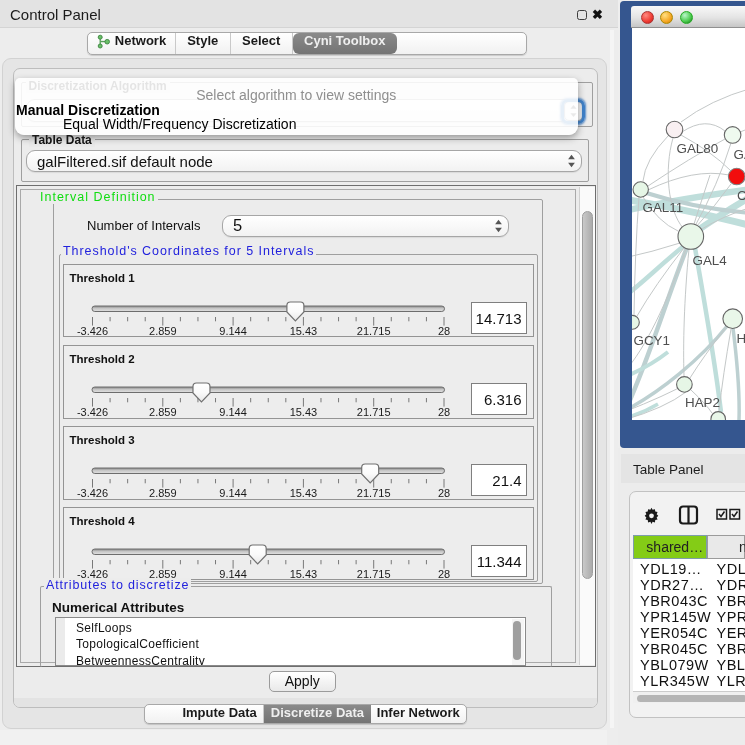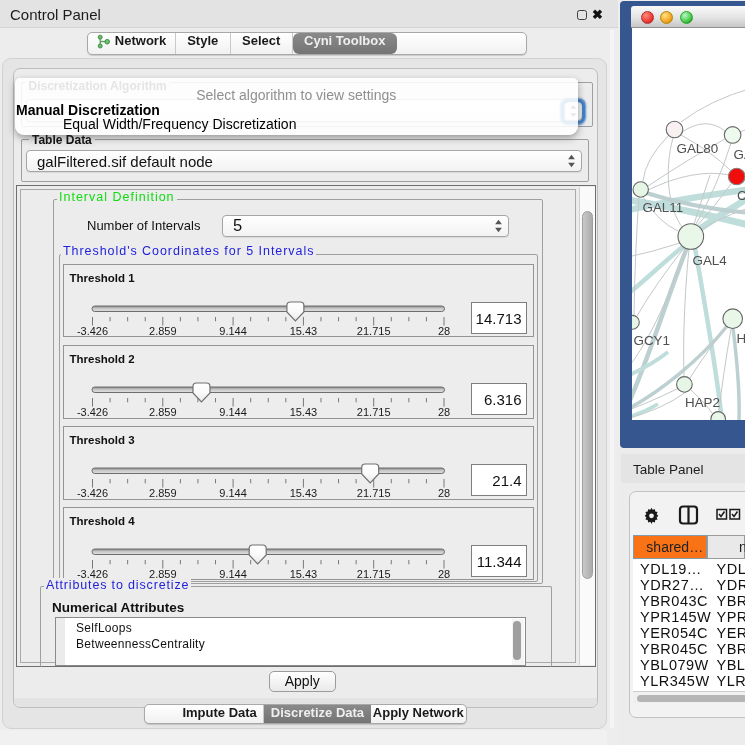--- a/index.html
+++ b/index.html
@@ -27,21 +27,21 @@
 
 
 #mainpanel { position:absolute; left:12.5px; top:68px; width:585px; height:640px;
   background:#ececec; border:1px solid #bdbdbd; border-radius:7px; }
 #mainband { position:absolute; left:13.5px; top:697.5px; width:583px; height:9px; background:#e3e3e3; border-radius:0 0 6px 6px; }
 
 .gbox { position:absolute; border:1px solid #9f9f9f; border-radius:2px; }
 .glab { position:absolute; font-size:12px; background:transparent; }
 
 .combo { position:absolute; background:linear-gradient(#ffffff,#f2f2f2); border:1px solid #a6a6a6;
-  border-radius:4px; font-size:15px; color:#111; display:flex; align-items:center;
+  border-radius:9px; font-size:15px; color:#111; display:flex; align-items:center;
   box-shadow:0 1px 1px rgba(0,0,0,0.08); }
 .combo .tx { padding-left:10px; }
 .arrows { position:absolute; right:5px; top:50%; transform:translateY(-50%); width:9px; height:14px; }
 
 
 #scrollpane { position:absolute; left:15.5px; top:185px; width:580.5px; height:481.5px;
   border:1px solid #6e6e6e; background:#ececec; }
 #viewport { position:absolute; left:3px; top:2.5px; width:556px; height:474px;
   border:1px solid #a9a9a9; background:#ececec; }
 #vsb { position:absolute; right:0.5px; top:0.5px; width:15.5px; height:478.5px; background:#fafafa;
@@ -86,21 +86,21 @@
 #netcanvas { position:absolute; left:632px; top:28px; width:113px; height:392px; background:#ffffff; }
 
 
 #tpwin { position:absolute; left:618px; top:448px; width:127px; height:297px; background:#ececec; }
 #tpinner { position:absolute; left:628.5px; top:490.5px; width:131px; height:227.5px;
   background:#f2f2f2; border:1px solid #c2c2c2; border-radius:7px; }
 #tptable { position:absolute; left:632.5px; top:559px; width:112.5px; height:133px; background:#ffffff; overflow:hidden; }
 .trow { position:absolute; left:0; width:200px; height:16px; font-size:14.5px; letter-spacing:0.5px; color:#111; }
 .trow .c1 { position:absolute; left:7.5px; top:2.2px; }
 .trow .c2 { position:absolute; left:84px; top:2.2px; }
-#thead1 { position:absolute; left:632.5px; top:534.5px; width:74.5px; height:24.5px; background:#f97316;
+#thead1 { position:absolute; left:632.5px; top:534.5px; width:74.5px; height:24.5px; background:#84cc16;
   border:1px solid #7e9daa; font-size:14px; text-indent:10px; color:#222; text-align:center; line-height:23px; }
 #thead2 { position:absolute; left:707px; top:534.5px; width:38px; height:24.5px; background:#e9e9e9;
   border:1px solid #9b9b9b; font-size:14px; color:#222; padding-left:31px; line-height:23px; }
 #hsb { position:absolute; left:632.5px; top:691px; width:112.5px; height:11.5px; background:#f0f0f0;
   border-top:1px solid #cccccc; }
 #hsb .thumb { position:absolute; left:4px; top:2.5px; width:110px; height:7px; background:#b5b5b5; border-radius:4px; }
 
 #bottomstrip { position:absolute; left:0; top:729.5px; width:607px; height:15.5px;
   background:#f1f1f1; }
 </style></head>
@@ -158,21 +158,21 @@
 
   <div id="scrollpane">
     <div id="viewport"></div>
     <div id="vsb">
         <div class="thumb"></div>
       </div>
   </div>
 
   
   <div class="gbox" style="left:52.6px; top:198.5px; width:490px; height:385.5px;"></div>
-  <div class="glab" style="left:57px; top:189.5px; font-size:12.5px; letter-spacing:1px; color:#10dd10; background:#ececec; padding:0 2px;">Interval Definition</div>
+  <div class="glab" style="left:38px; top:189.5px; font-size:12.5px; letter-spacing:1px; color:#10dd10; background:#ececec; padding:0 2px;">Interval Definition</div>
 
   <div style="position:absolute; left:87px; top:217.5px; font-size:13px; font-weight:normal; color:#111;">Number of Intervals</div>
   <div class="combo" style="left:222px; top:215px; width:287px; height:21.5px;">
       <span class="tx" style="font-size:16.5px;">5</span>
     <svg class="arrows" width="8" height="12" viewBox="0 0 8 12">
         <path d="M 4,0.5 L 7,4.4 L 1,4.4 Z" fill="#555"></path>
     <path d="M 4,11.5 L 7,7.6 L 1,7.6 Z" fill="#555"></path>
       </svg>
   </div>
 
@@ -331,32 +331,33 @@
 </svg>
 <div class="valbox">11.344</div>
 </div>
 
   <div class="gbox" style="left:40px; top:586px; width:512px; height:80.5px; border-bottom:none;"></div>
   <div class="glab" style="left:44px; top:577.5px; font-size:12.5px; letter-spacing:0.85px; color:#2222dd; background:#ececec; padding:0 2px;">Attributes to discretize</div>
   <div style="position:absolute; left:52px; top:600px; font-size:13.5px; font-weight:bold; color:#111;">Numerical Attributes</div>
   <div id="attlist">
     <div id="attwhite"></div>
     <div class="it" style="margin-top:2.5px;">SelfLoops</div>
+    <div class="it">TopologicalCoefficient</div>
     <div class="it">BetweennessCentrality</div>
     <div id="attsb">
         <div class="thumb"></div>
       </div>
   </div>
 
   <div id="applybtn">Apply</div>
 
   <div class="segbar" style="left:143.5px; top:704px; width:323px; height:20px;">
     <div class="seg" style="width:97.5px; font-size:13px;margin-left:32px;">Impute Data</div>
     <div class="seg dark" style="width:120px; font-size:13px;">Discretize Data</div>
-    <div class="seg" style="width:105.5px; font-size:13px;">Apply Network</div>
+    <div class="seg" style="width:105.5px; font-size:13px;">Infer Network</div>
   </div>
 
   <div id="popup">
     <div class="it1">Select algorithm to view settings</div>
     <div class="it2">Manual Discretization</div>
     <div class="it3">Equal Width/Frequency Discretization</div>
   </div>
 </div>
 
 <div id="bottomstrip"></div>

